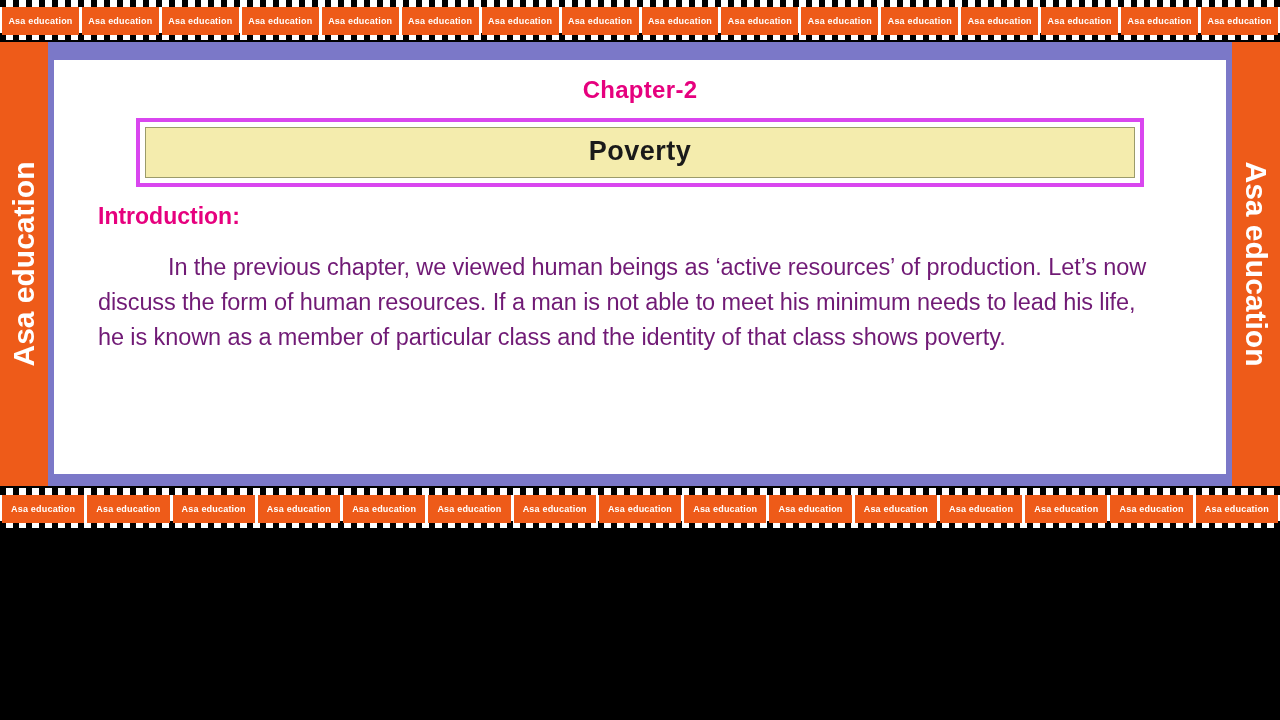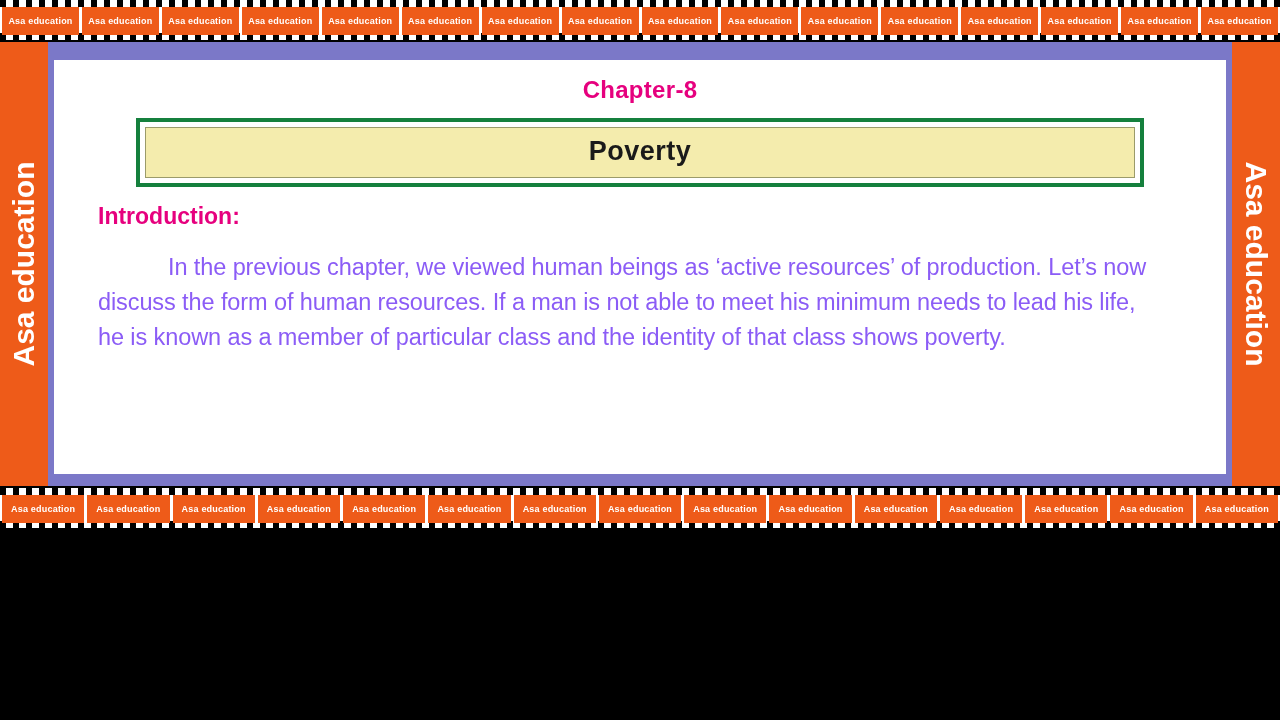--- a/index.html
+++ b/index.html
@@ -128,21 +128,21 @@
     text-align: center;
     color: #e6007e;
     font-size: 24px;
     font-weight: bold;
     margin: 4px 0 14px 0;
     letter-spacing: 0.3px;
   }
 
   .title-box-outer {
     margin: 0 38px 0 38px;
-    border: 4px solid #15803d;
+    border: 4px solid #d946ef;
     background: #ffffff;
     padding: 5px;
     box-sizing: border-box;
   }
   .title-box-inner {
     background: #f4ecad;
     border: 1px solid #9b9b6a;
     text-align: center;
     padding: 8px 0 10px 0;
   }
@@ -157,21 +157,21 @@
     color: #e6007e;
     font-size: 23px;
     font-weight: bold;
     margin: 16px 0 20px 0;
     text-decoration: none;
   }
 
   .body-text {
     font-size: 23.5px;
     line-height: 1.49;
-    color: #8b5cf6;
+    color: #701a75;
     margin: 0 17px 18px 0;
     text-indent: 70px;
     letter-spacing: -0.1px;
   }
   .body-text:last-child { margin-bottom: 0; }
 </style>
 </head>
 <body>
 
 <div class="screen">
@@ -235,21 +235,21 @@
     <span>Asa education</span>
   </div>
 
   <div class="sidebar right">
     <span>Asa education</span>
   </div>
 
   <div class="purple-frame">
     <div class="slide">
 
-      <div class="chapter-title">Chapter-8</div>
+      <div class="chapter-title">Chapter-2</div>
 
       <div class="title-box-outer">
         <div class="title-box-inner">
           <span>Poverty</span>
         </div>
       </div>
 
       <div class="section-heading">Introduction:</div>
 
       <p class="body-text">In the previous chapter, we  viewed human beings as ‘active resources’ of production. Let’s now discuss the form of human resources. If a man is not able to meet his minimum needs to lead his life, he is known as a member of particular class and the identity of that class shows poverty.</p>

